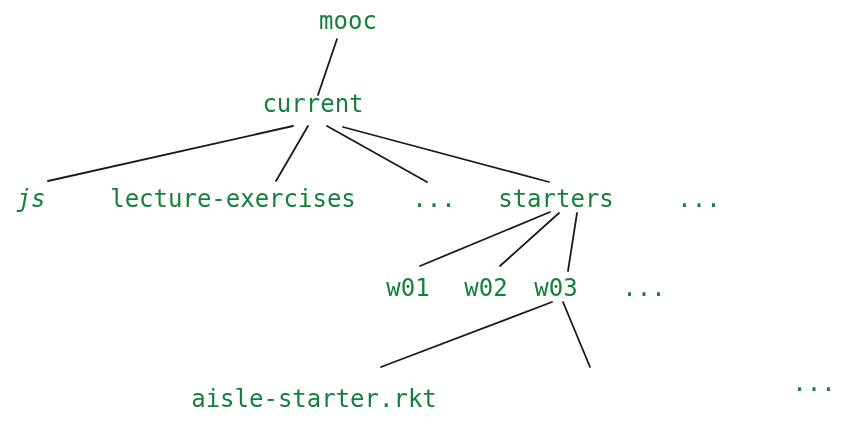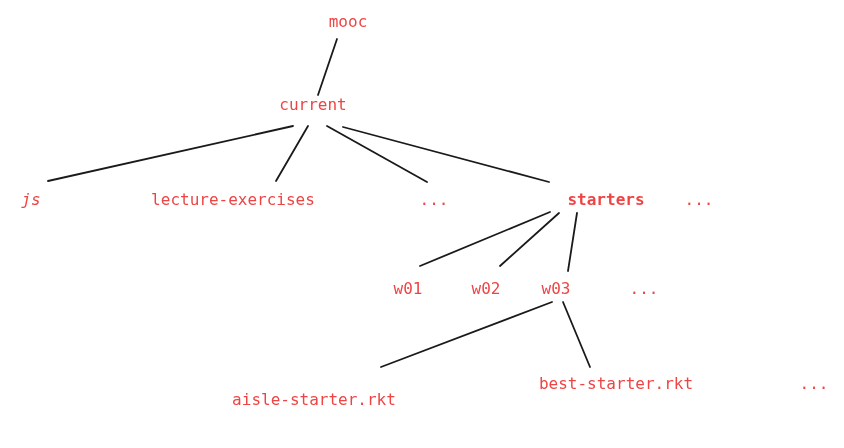--- a/index.html
+++ b/index.html
@@ -23,23 +23,23 @@
     height: 448px;
   }
   #edges line {
     stroke: #1a1a1a;
     stroke-width: 1.8;
     stroke-linecap: round;
   }
   .node {
     position: absolute;
     transform: translateX(-50%);
-    font-size: 16px;
+    font-size: 24px;
     line-height: 23px;
-    color: #ef4444;
+    color: #15803d;
     white-space: nowrap;
   }
 </style>
 </head>
 <body>
 
 <div id="stage">
 
   <svg id="edges" viewBox="0 0 844 448" xmlns="http://www.w3.org/2000/svg">
     <line x1="337" y1="39" x2="318" y2="95"></line>
@@ -53,25 +53,24 @@
     <line x1="552" y1="302" x2="381" y2="367"></line>
     <line x1="563" y1="302" x2="590" y2="367"></line>
   </svg>
 
   <span class="node" style="left:348px; top:10px;">mooc</span>
   <span class="node" style="left:313px; top:93px;">current</span>
 
   <span class="node" style="left:31px;  top:188px;font-style:italic;">js</span>
   <span class="node" style="left:233px; top:188px;">lecture-exercises</span>
   <span class="node" style="left:434px; top:188px;">...</span>
-  <span class="node" style="left:606px; top:188px;font-weight:bold;">starters</span>
+  <span class="node" style="left:556px; top:188px;">starters</span>
   <span class="node" style="left:699px; top:188px;">...</span>
 
   <span class="node" style="left:408px; top:277px;">w01</span>
   <span class="node" style="left:486px; top:277px;text-align:right;">w02</span>
   <span class="node" style="left:556px; top:277px;">w03</span>
   <span class="node" style="left:644px; top:277px;">...</span>
 
   <span class="node" style="left:314px; top:388px;">aisle-starter.rkt</span>
-  <span class="node" style="left:616px; top:372px;">best-starter.rkt</span>
   <span class="node" style="left:814px; top:372px;">...</span>
 
 </div>
 
 </body></html>

